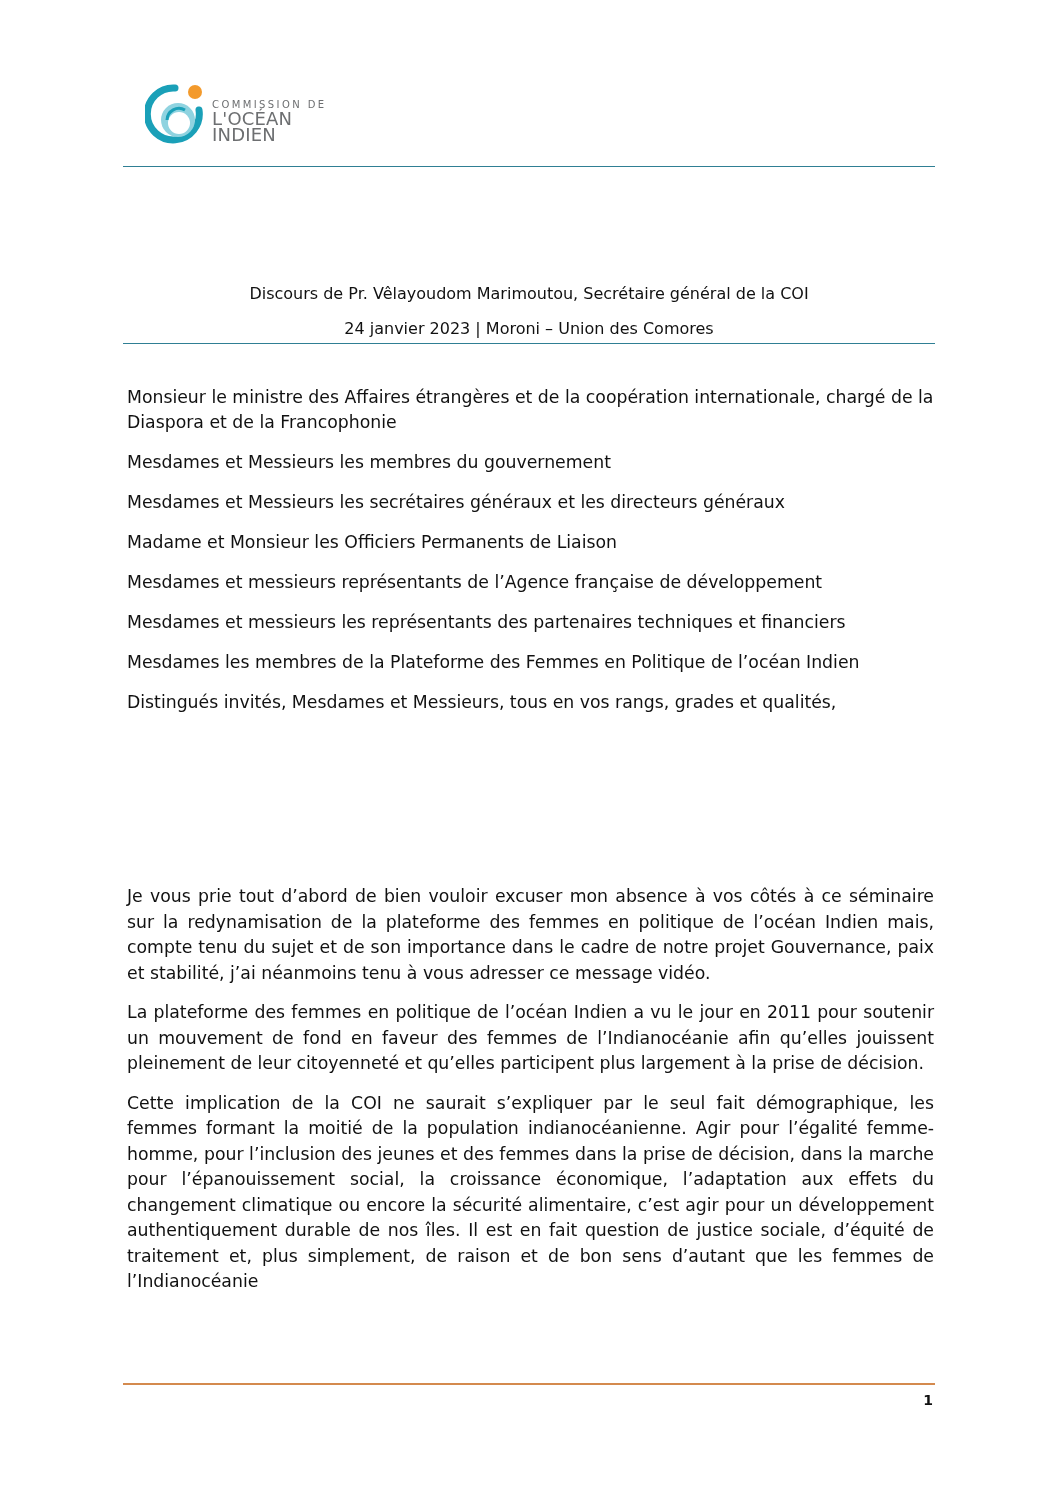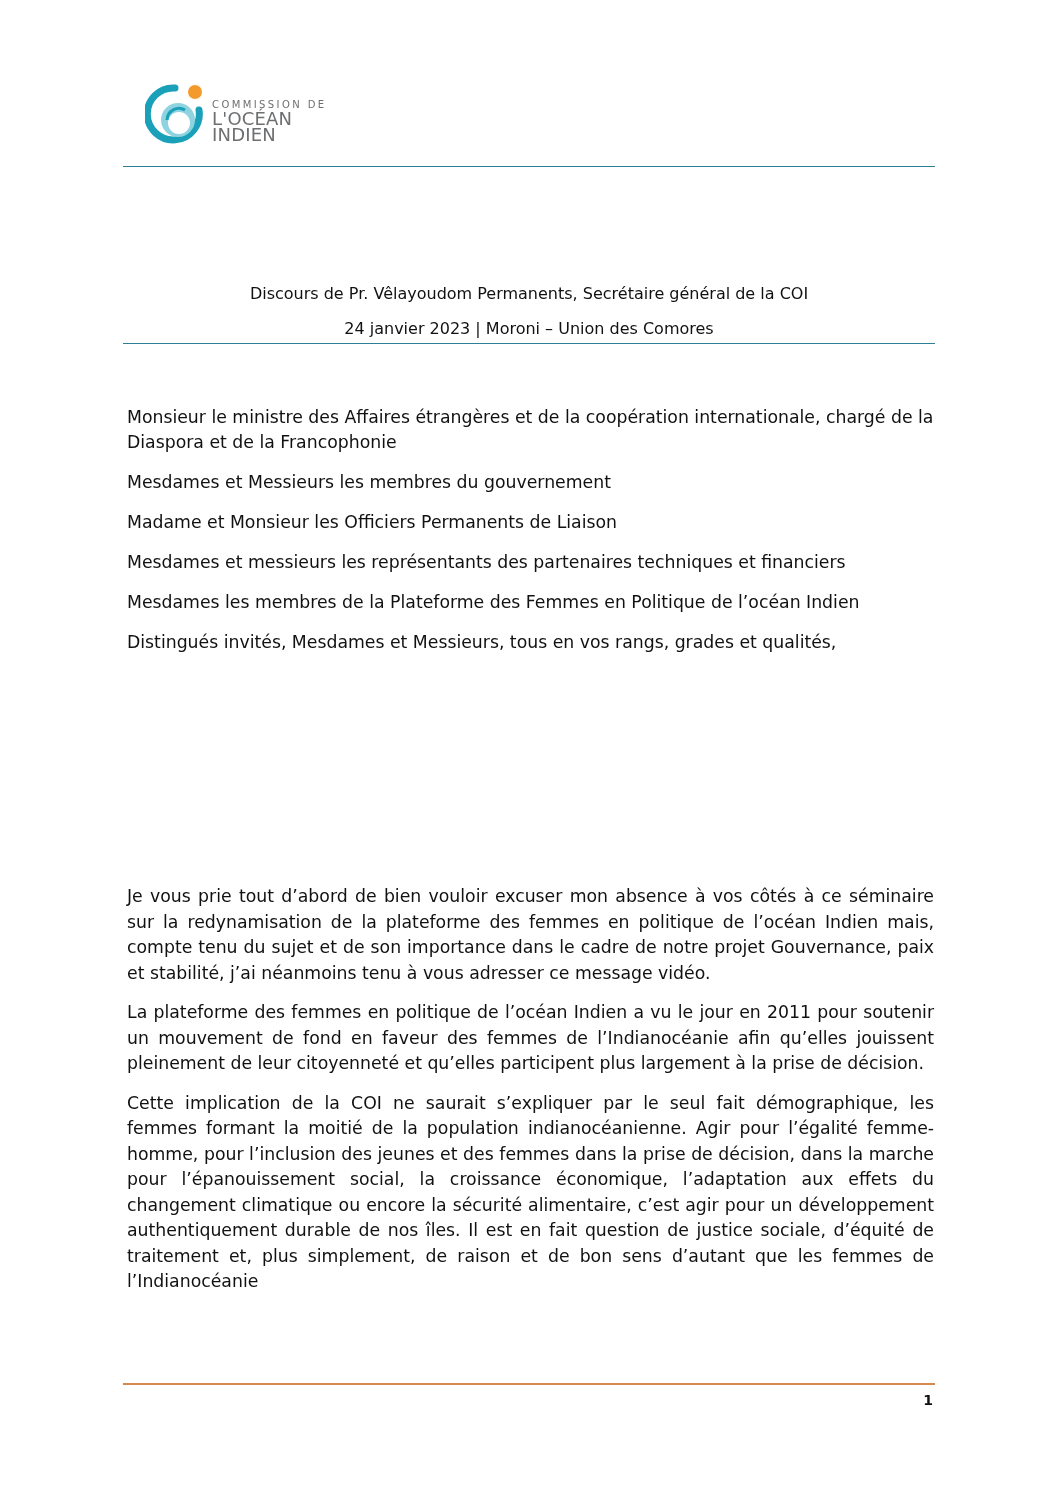--- a/index.html
+++ b/index.html
@@ -17,21 +17,21 @@
     .rule-top { top: 166px; border-top: 1.5px solid #2f7f94; }
     .rule-mid { top: 343px; border-top: 1.5px solid #2f7f94; }
     .rule-bottom { top: 1383px; border-top: 2px solid #d48a4e; }
 
     .title { position: absolute; left: 123px; top: 188px; width: 812px; text-align: center;
              font-weight: bold; font-size: 18.5px; line-height: 27px; letter-spacing: -0.2px; }
     .subtitle { position: absolute; left: 123px; width: 812px; text-align: center; font-size: 16px; line-height: 20px; }
     .subtitle.speaker { top: 284px; }
     .subtitle.date { top: 319px; }
 
-    .salutations { position: absolute; left: 127px; top: 405px; width: 810px; font-size: 17.3px; line-height: 25px; }
+    .salutations { position: absolute; left: 127px; top: 385px; width: 810px; font-size: 17.3px; line-height: 25px; }
     .salutations p { margin: 0 0 15px 0; }
     .salutations p.closing { margin-top: 14px; }
 
     .body-text { position: absolute; left: 127px; top: 884px; width: 807px; font-size: 17.3px; line-height: 25.5px; text-align: justify; }
     .body-text p { margin: 0 0 14px 0; }
 
     .page-number { position: absolute; left: 900px; top: 1392px; width: 33px; text-align: right; font-weight: bold; font-size: 14px; }
   </style>
 </head>
 <body>
@@ -48,29 +48,31 @@
     </svg>
     <div class="logo-text">
       <div class="logo-line1">COMMISSION DE</div>
       <div class="logo-line2">L'OCÉAN INDIEN</div>
     </div>
   </div>
 
   <div class="rule rule-top"></div>
 
 
-  <div class="subtitle speaker">Discours de Pr. Vêlayoudom Permanents, Secrétaire général de la COI</div>
+  <div class="subtitle speaker">Discours de Pr. Vêlayoudom Marimoutou, Secrétaire général de la COI</div>
   <div class="subtitle date">24 janvier 2023 | Moroni – Union des Comores</div>
 
   <div class="rule rule-mid"></div>
 
   <div class="salutations">
     <p>Monsieur le ministre des Affaires étrangères et de la coopération internationale, chargé de la Diaspora et de la Francophonie</p>
     <p>Mesdames et Messieurs les membres du gouvernement</p>
+    <p>Mesdames et Messieurs les secrétaires généraux et les directeurs généraux</p>
     <p>Madame et Monsieur les Officiers Permanents de Liaison</p>
+    <p>Mesdames et messieurs représentants de l’Agence française de développement</p>
     <p style="width:720px">Mesdames et messieurs les représentants des partenaires techniques et financiers</p>
     <p style="width:780px">Mesdames les membres de la Plateforme des Femmes en Politique de l’océan Indien</p>
     <p class="closing">Distingués invités, Mesdames et Messieurs, tous en vos rangs, grades et qualités,</p>
   </div>
 
   <div class="body-text">
     <p>Je vous prie tout d’abord de bien vouloir excuser mon absence à vos côtés à ce séminaire sur la redynamisation de la plateforme des femmes en politique de l’océan Indien mais, compte tenu du sujet et de son importance dans le cadre de notre projet Gouvernance, paix et stabilité, j’ai néanmoins tenu à vous adresser ce message vidéo.</p>
     <p>La plateforme des femmes en politique de l’océan Indien a vu le jour en 2011 pour soutenir un mouvement de fond en faveur des femmes de l’Indianocéanie afin qu’elles jouissent pleinement de leur citoyenneté et qu’elles participent plus largement à la prise de décision.</p>
     <p>Cette implication de la COI ne saurait s’expliquer par le seul fait démographique, les femmes formant la moitié de la population indianocéanienne. Agir pour l’égalité femme-homme, pour l’inclusion des jeunes et des femmes dans la prise de décision, dans la marche pour l’épanouissement social, la croissance économique, l’adaptation aux effets du changement climatique ou encore la sécurité alimentaire, c’est agir pour un développement authentiquement durable de nos îles. Il est en fait question de justice sociale, d’équité de traitement et, plus simplement, de raison et de bon sens d’autant que les femmes de l’Indianocéanie</p>
   </div>

